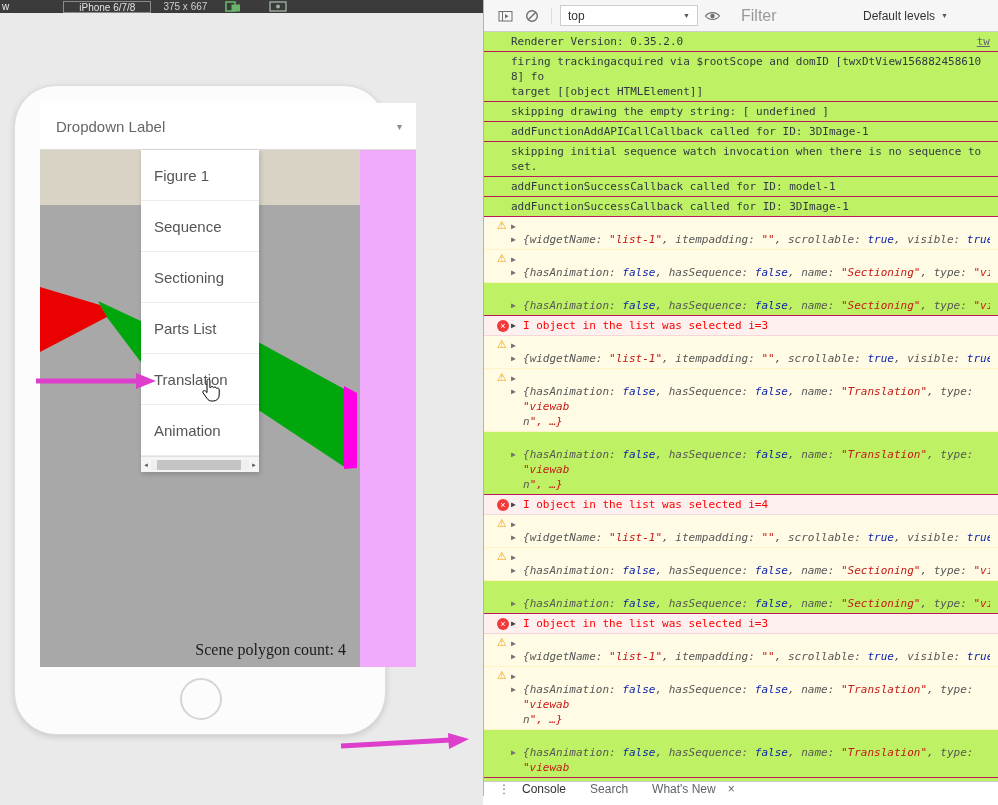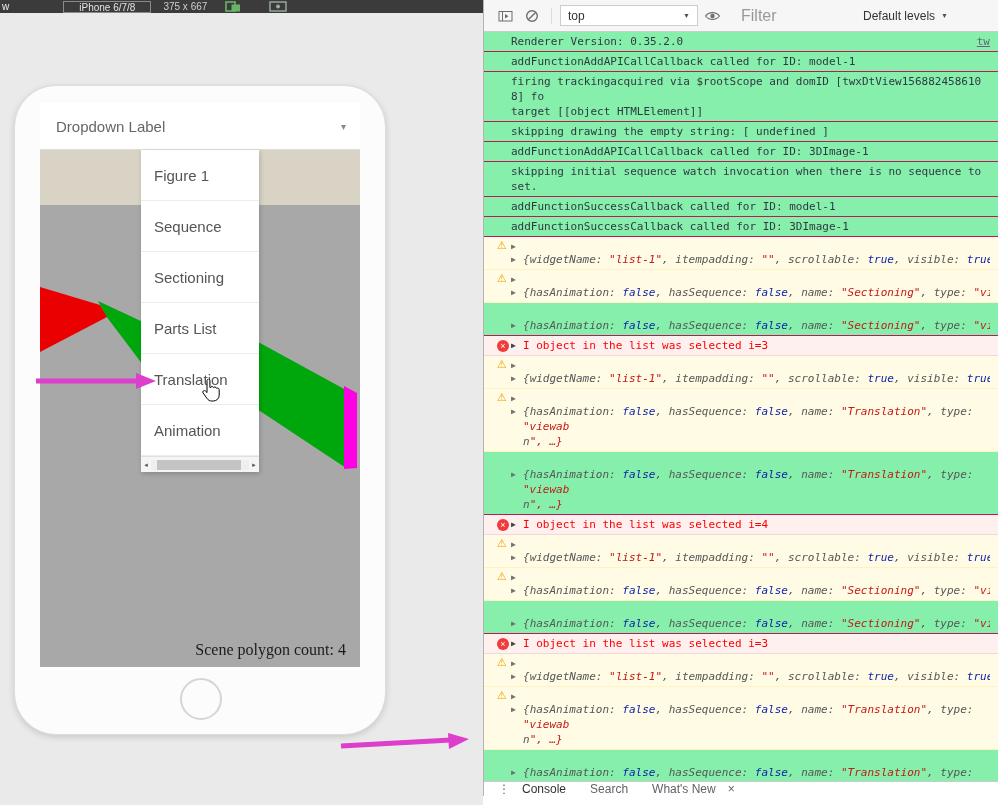--- a/index.html
+++ b/index.html
@@ -11,21 +11,21 @@
     display: flex; align-items: center; color: #ddd; font-size: 10px; overflow: hidden; }
   .ebar-partial { margin-left: 2px; color: #eee; }
   .device-select { margin-left: 54px; border: 1px solid #8a8a8a; color: #e3e3e3; padding: 0 15px; height: 12px; line-height: 11px; }
   .dims { margin-left: 12px; color: #cfcfcf; }
   .tbicon { margin-left: 18px; display: inline-flex; align-items: center; }
 
   
   .left-pane { position: absolute; left: 0; top: 13px; width: 483px; height: 792px; background: #eaeaea; }
   .device-frame { position: absolute; left: 14px; top: 72px; width: 372px; height: 650px; background: #fcfcfc;
     border: 1px solid #ddd; border-radius: 42px; box-shadow: 0 2px 6px rgba(0,0,0,0.15); }
-  .screen { position: absolute; left: 25px; top: 17px; width: 320px; height: 564px; background: #ec4899; overflow: hidden; }
+  .screen { position: absolute; left: 25px; top: 17px; width: 376px; height: 564px; background: #f0abfc; overflow: hidden; }
   .app-header { height: 47px; border-bottom: 1px solid #ddd; display: flex; align-items: center; background: #fff; }
   .app-header .hlabel { margin-left: 16px; color: #666; font-size: 15px; }
   .app-header .hcaret { margin-left: auto; margin-right: 14px; color: #888; font-size: 10px; }
   .scene { position: absolute; left: 0; top: 47px; width: 320px; height: 517px; background: #a8a8a8; overflow: hidden; }
   .horizon { position: absolute; left: 0; top: 0; width: 100%; height: 55px; background: #d9d3c6; }
   .scene svg.scene-svg { position: absolute; left: 0; top: 0; }
   .scene-caption { position: absolute; right: 14px; bottom: 8px; font-family: "Liberation Serif", "DejaVu Serif", serif;
     font-size: 16px; color: #1c1c1c; }
   .menu { position: absolute; left: 101px; top: 47px; width: 118px; background: #fff; box-shadow: 1px 2px 5px rgba(0,0,0,0.18); }
   .menu-item { height: 51px; line-height: 51px; padding-left: 13px; font-size: 15px; color: #555; border-bottom: 1px solid #ececec; background: #fff; }
@@ -34,21 +34,21 @@
   .strack { flex: 1; height: 10px; position: relative; background: #efefef; }
   .sthumb { position: absolute; left: 6px; top: 0; width: 84px; height: 10px; background: #c4c4c4; }
   .cursor { position: absolute; left: 160px; top: 276px; }
   .home-btn { position: absolute; left: 165px; top: 592px; width: 42px; height: 42px; border-radius: 50%;
     border: 2px solid #d5d5d5; background: #fcfcfc; }
   .annot { position: absolute; }
   .annot.a1 { left: 36px; top: 357px; }
   .annot.a2 { left: 339px; top: 719px; }
 
   
-  .devtools { position: absolute; left: 483px; top: 0; width: 515px; height: 796px; background: #86efac;
+  .devtools { position: absolute; left: 483px; top: 0; width: 515px; height: 796px; background: #bef264;
     border-left: 1px solid #b3b3b3; display: flex; flex-direction: column; }
   .dt-toolbar { flex: 0 0 32px; height: 32px; background: #f6f6f6; border-bottom: 1px solid #ccc;
     display: flex; align-items: center; padding-left: 8px; }
   .tbi { display: inline-flex; align-items: center; margin: 0 6px; }
   .vsep { width: 1px; height: 16px; background: #ddd; margin: 0 6px; }
   .ctx { width: 138px; height: 21px; border: 1px solid #ccc; background: #fff; display: flex; align-items: center;
     font-size: 12px; color: #333; padding: 0 7px; margin-left: 2px; }
   .dd-caret { margin-left: auto; font-size: 7px; color: #555; }
   .lvl { margin-left: auto; margin-right: 50px; display: flex; align-items: center; font-size: 12px; color: #333; gap: 6px; }
   .lvl .dd-caret { margin-left: 0; }
@@ -195,28 +195,20 @@
             <span class="ctext">
               <div class="cline">Renderer Version: 0.35.2.0</div>
             </span>
           </div>
           <span class="src">tw</span>
         </div>
         <div class="msg msg-log">
           <div class="crow">
             <span class="icon-slot"></span>
             <span class="ctext">
-              <div class="cline">addFunctionAddAPICallCallback called for ID: model-1</div>
-            </span>
-          </div>
-        </div>
-        <div class="msg msg-log">
-          <div class="crow">
-            <span class="icon-slot"></span>
-            <span class="ctext">
               <div class="cline">firing trackingacquired via $rootScope and domID [twxDtView1568824586108] fo</div>
               <div class="cline">target [[object HTMLElement]]</div>
             </span>
           </div>
         </div>
         <div class="msg msg-log">
           <div class="crow">
             <span class="icon-slot"></span>
             <span class="ctext">
               <div class="cline">skipping drawing the empty string: [ undefined ]</div>

